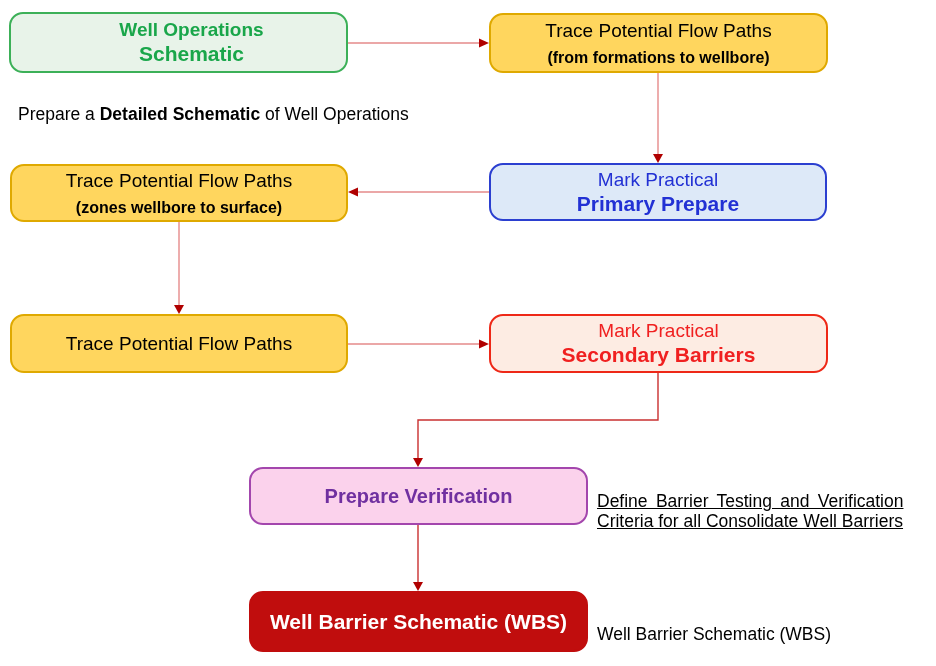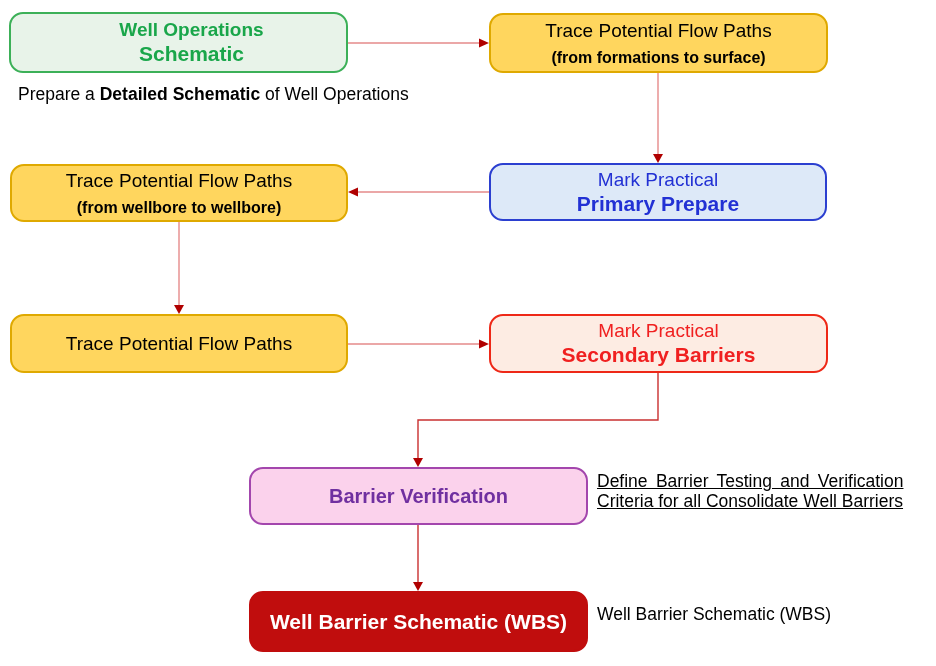--- a/index.html
+++ b/index.html
@@ -69,20 +69,21 @@
     color:var(--white_text);
   }
   .darkred-box .label{font-size:21px;font-weight:bold;}
 
   .note{
     position:absolute;
     color:var(--black_text);
     font-size:17.5px;
     line-height:1.14;
     white-space:nowrap;
+    margin-top:20px;
   }
   .note-prepare{left:18px;top:85px;}
   .note-define{left:597px;top:471px;white-space:normal;width:339px;line-height:1.15;text-decoration:underline;}
   .note-define .jline{word-spacing:3.5px;}
   .note-consolidate{left:597px;top:604px;line-height:1.17;}
   .b{font-weight:bold;}
 
   svg.connectors{
     position:absolute;left:0;top:0;
     pointer-events:none;
@@ -120,48 +121,48 @@
     <polygon class="head" points="413,582 423,582 418,591"></polygon>
   </svg>
 
   <div class="box green-box">
     <div class="l1">Well Operations</div>
     <div class="l2big">Schematic</div>
   </div>
 
   <div class="box yellow-box yellow-tr">
     <div class="l1">Trace Potential Flow Paths</div>
-    <div class="l2">(from formations to surface)</div>
+    <div class="l2">(from formations to wellbore)</div>
   </div>
 
   <div class="note note-prepare">
     <span>Prepare a </span><span class="b">Detailed Schematic</span><span> of Well Operations</span>
   </div>
 
   <div class="box blue-box">
     <div class="l1">Mark Practical</div>
     <div class="l2big">Primary Prepare</div>
   </div>
 
   <div class="box yellow-box yellow-ml">
     <div class="l1">Trace Potential Flow Paths</div>
-    <div class="l2">(from wellbore to wellbore)</div>
+    <div class="l2">(zones wellbore to surface)</div>
   </div>
 
   <div class="box yellow-box yellow-ll">
     <div class="l1">Trace Potential Flow Paths</div>
   </div>
 
   <div class="box red-box">
     <div class="l1">Mark Practical</div>
     <div class="l2big">Secondary Barriers</div>
   </div>
 
   <div class="box pink-box">
-    <div class="label">Barrier Verification</div>
+    <div class="label">Prepare Verification</div>
   </div>
 
   <div class="note note-define">
     <div class="jline">Define Barrier Testing and Verification</div>
     <div>Criteria for all Consolidate Well Barriers</div>
   </div>
 
   <div class="box darkred-box">
     <div class="label">Well Barrier Schematic (WBS)</div>
   </div>

